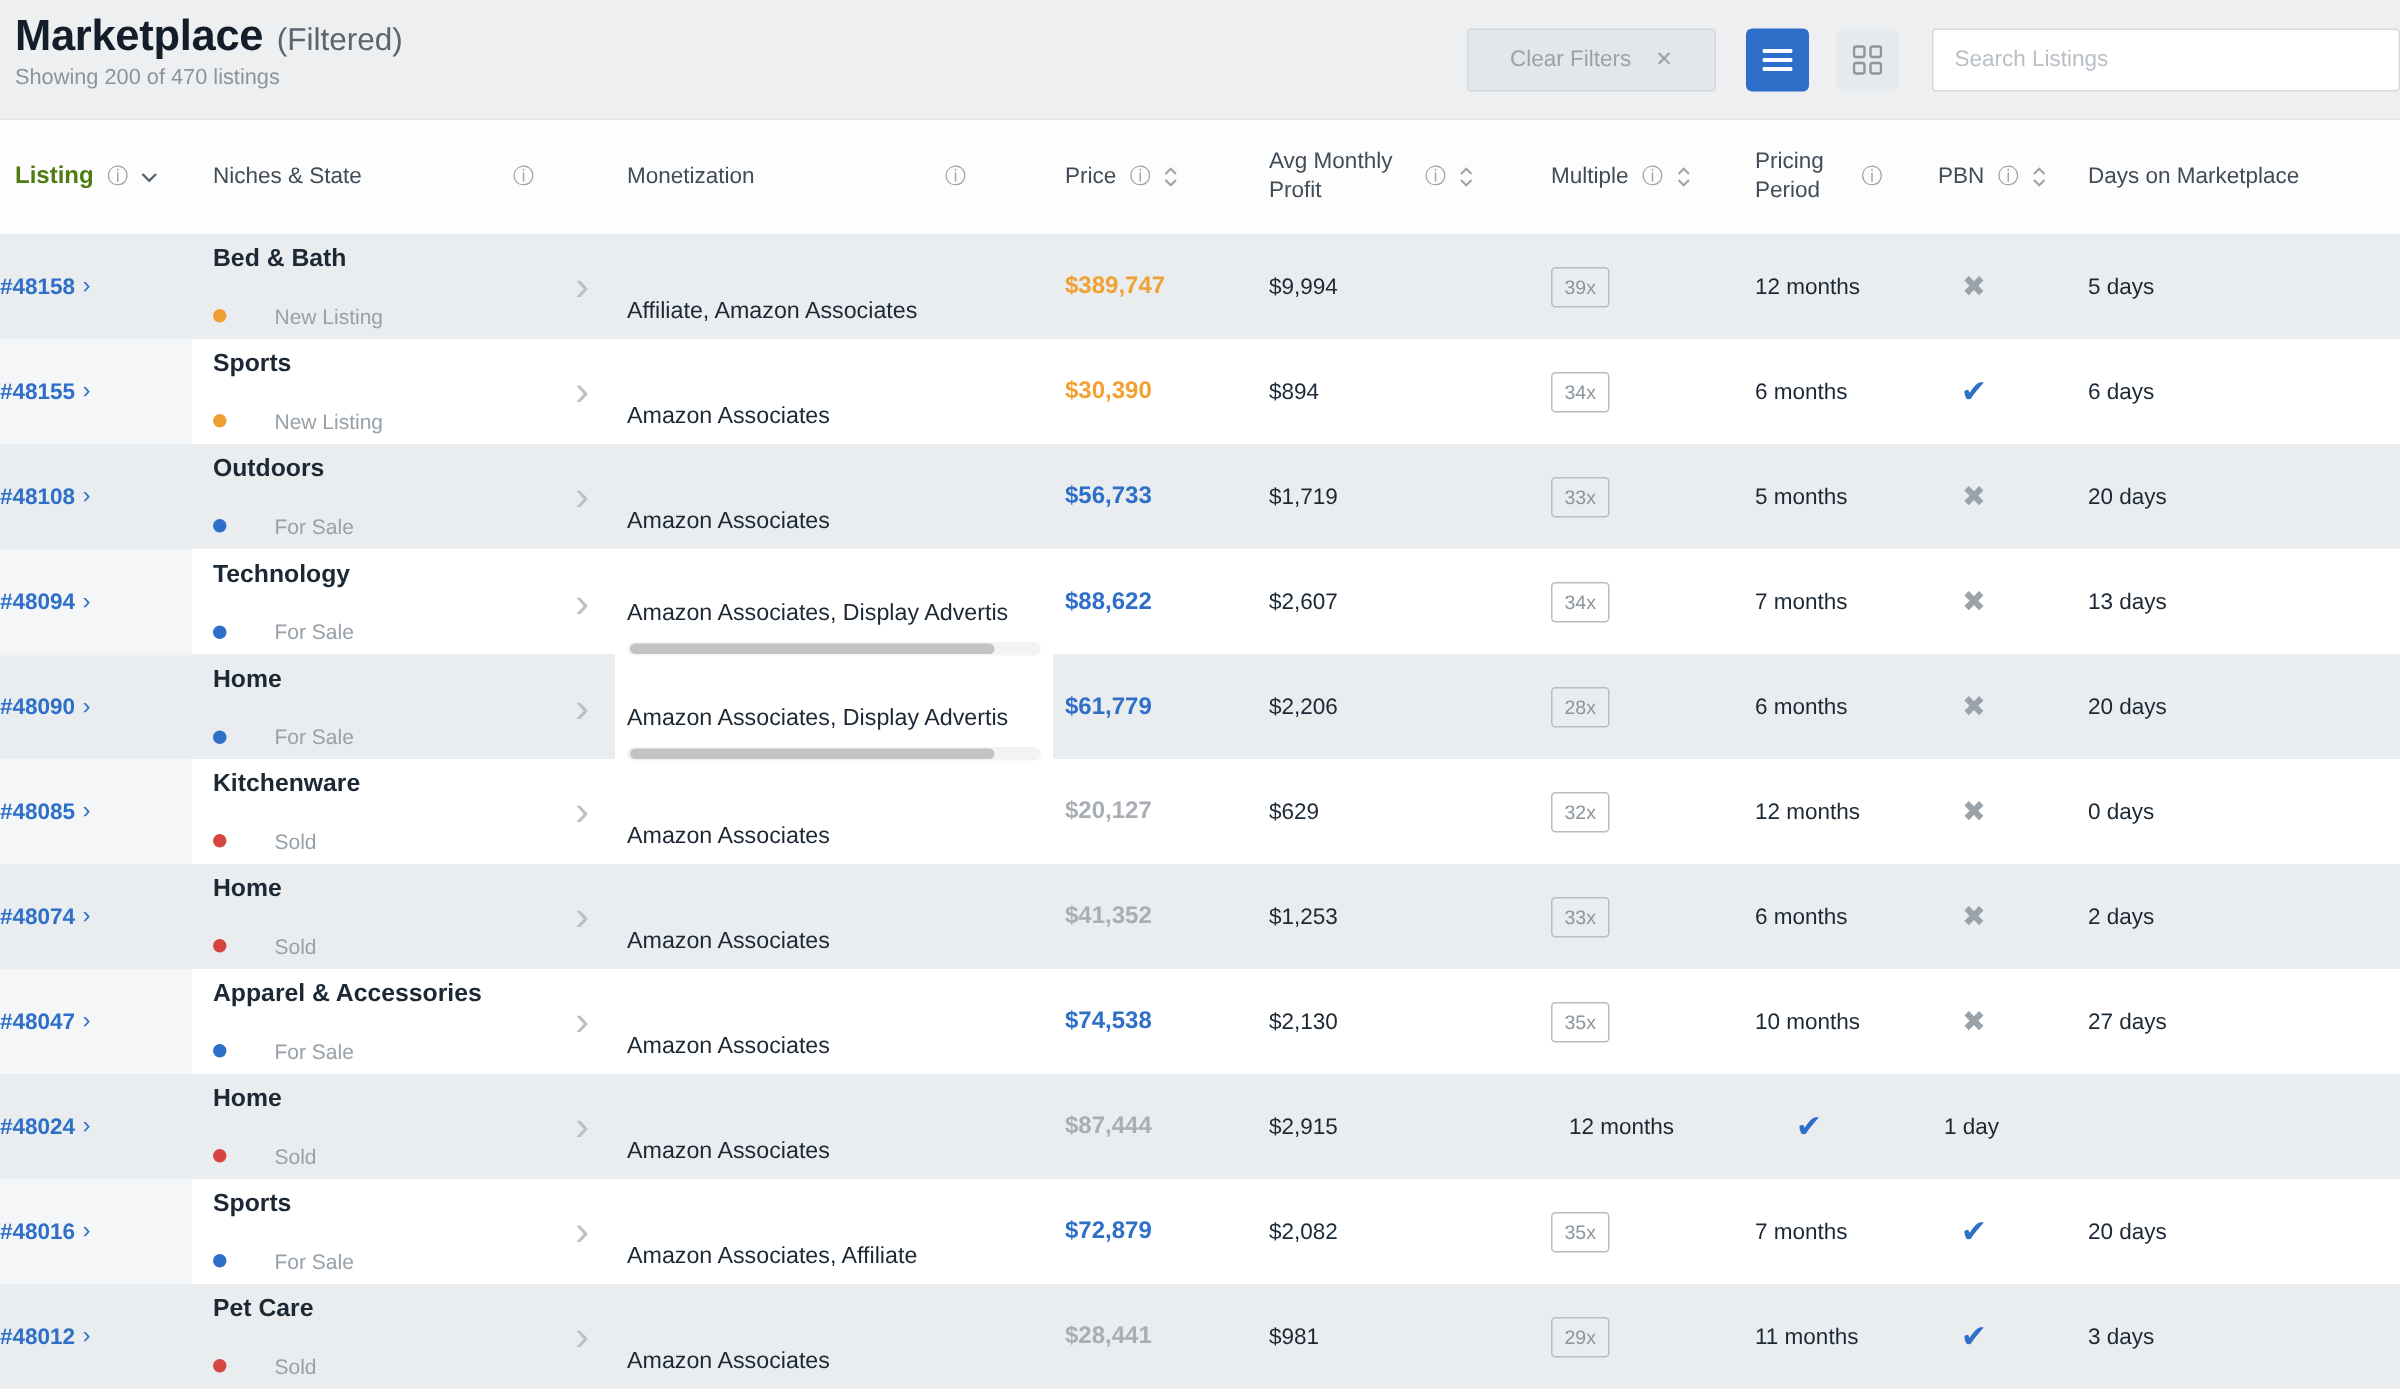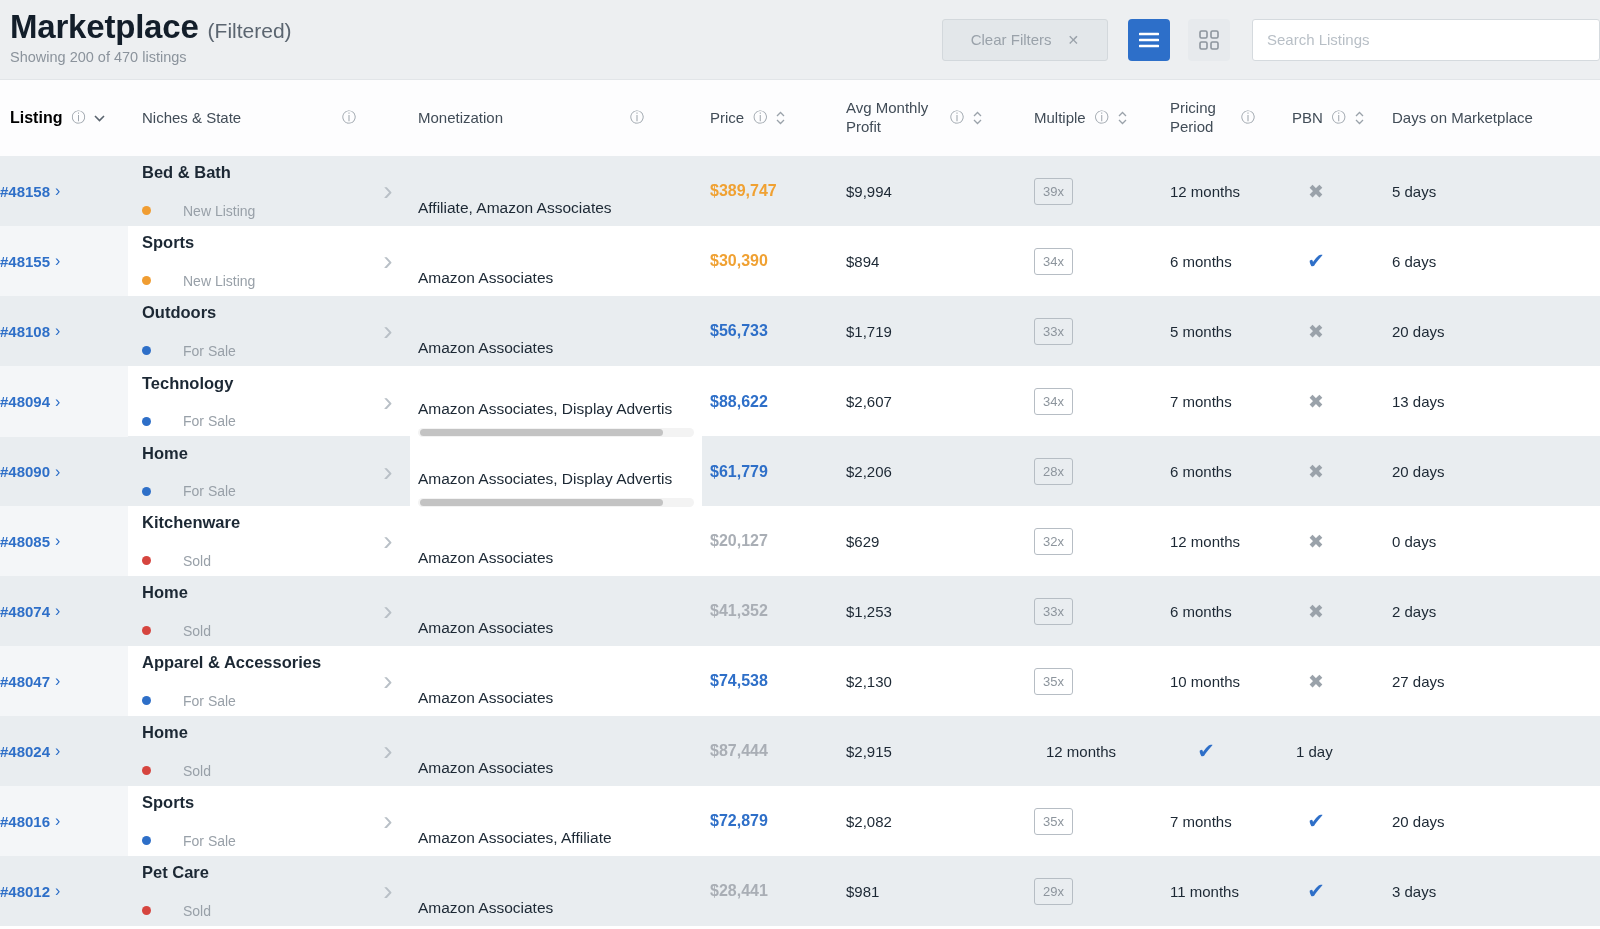--- a/index.html
+++ b/index.html
@@ -14,60 +14,60 @@
   .topbar {
     height: 80px;
     background: #edeff1;
     border-bottom: 1px solid #e2e5e8;
     display: flex;
     align-items: center;
     padding: 0 0 0 10px;
   }
   .title-block { align-self: flex-start; padding-top: 8px; }
   .title-line { display: flex; align-items: baseline; }
-  .page-title { font-size: 33px; font-weight: 700; color: #131e2a; letter-spacing: -0.2px; }
+  .page-title { font-size: 29px; font-weight: 700; color: #131e2a; letter-spacing: -0.2px; }
   .filtered-tag { font-size: 21px; font-weight: 400; color: #5b6570; margin-left: 9px; }
   .showing-text { font-size: 14.5px; color: #8b939c; margin-top: 3px; }
 
   .controls { margin-left: auto; display: flex; align-items: center; }
   .clear-filters-btn {
     height: 42px; min-width: 166px;
     background: #e3e7ea; border: 1px solid #d3d8dc; border-radius: 3px;
     display: flex; align-items: center; justify-content: center;
     font-size: 15px; color: #9aa2aa; cursor: pointer; padding: 0 16px;
   }
   .clear-filters-btn .x { margin-left: 16px; font-size: 14px; }
   .viewbtn {
     width: 42px; height: 42px; border-radius: 4px;
     display: flex; align-items: center; justify-content: center; cursor: pointer;
     border: none;
   }
   .viewbtn.list { background: #2d6fc9; margin-left: 20px; }
   .viewbtn.grid { background: #e7eaed; margin-left: 18px; }
   .search-box {
     margin-left: 22px;
-    width: 348px; height: 42px;
+    width: 312px; height: 42px;
     border: 1px solid #d5dade; border-radius: 3px;
     background: #fff; padding: 0 14px; font-size: 15px;
     font-family: "Liberation Sans", "DejaVu Sans", sans-serif;
     color: #3c4650; outline: none;
   }
   .search-box::placeholder { color: #b8bfc6; }
 
   
   .trow {
     display: grid;
     grid-template-columns: 128px 238px 44px 292px 136px 182px 124px 124px 96px minmax(0,1fr);
   }
 
   
   .thead { height: 76px; background: #fdfdfe; align-items: stretch; }
   .hcell { display: flex; align-items: center; font-size: 15px; color: #414c57; cursor: pointer; }
   .hlabel { line-height: 1.25; }
-  .hlabel.bold { font-size: 16px; font-weight: 700; color: #000000; text-align: right; }
+  .hlabel.bold { font-size: 16px; font-weight: 700; color: #4d7c0f; text-align: right; }
   .icon { display: inline-flex; align-items: center; }
   .info-icon { font-size: 14px; color: #98a0a8; margin-left: 9px; cursor: pointer; }
   .sort-icon { margin-left: 9px; cursor: pointer; }
   .dd-icon { margin-left: 9px; cursor: pointer; }
   .hcell.col-0 { padding-left: 10px; }
   .hcell.col-1 { padding-left: 14px; }
   .hcell.col-1 .info-icon { margin-left: auto; margin-right: 10px; }
   .hcell.col-2 { padding-left: 8px; }
   .hcell.col-2 .info-icon { margin-left: auto; margin-right: 58px; }
   .hcell.col-3 { padding-left: 8px; }

